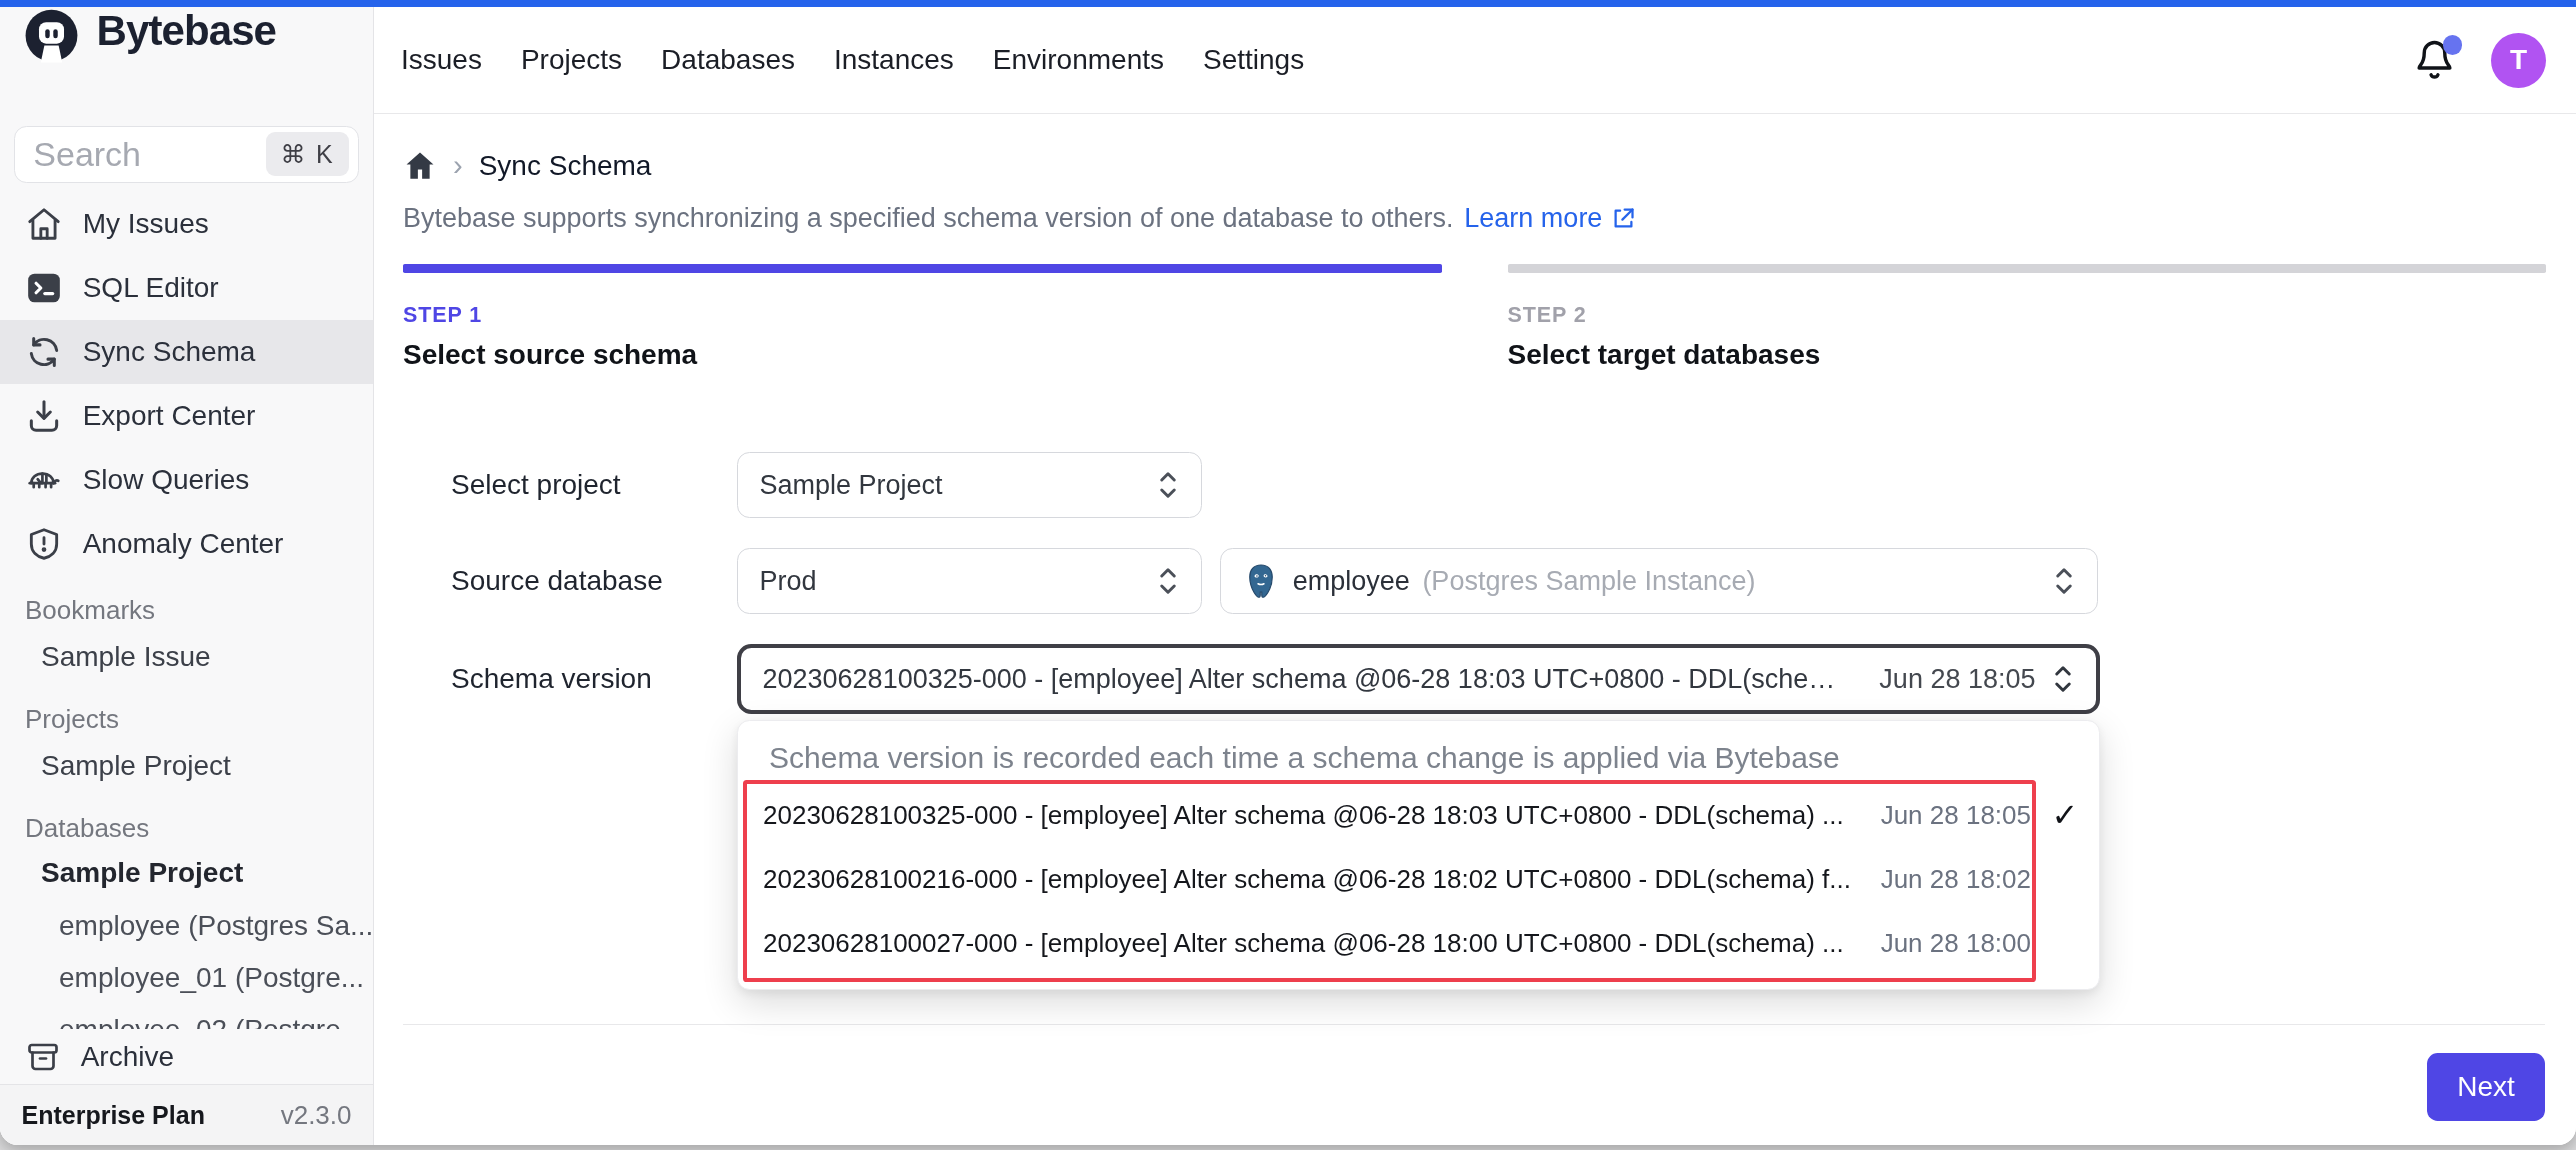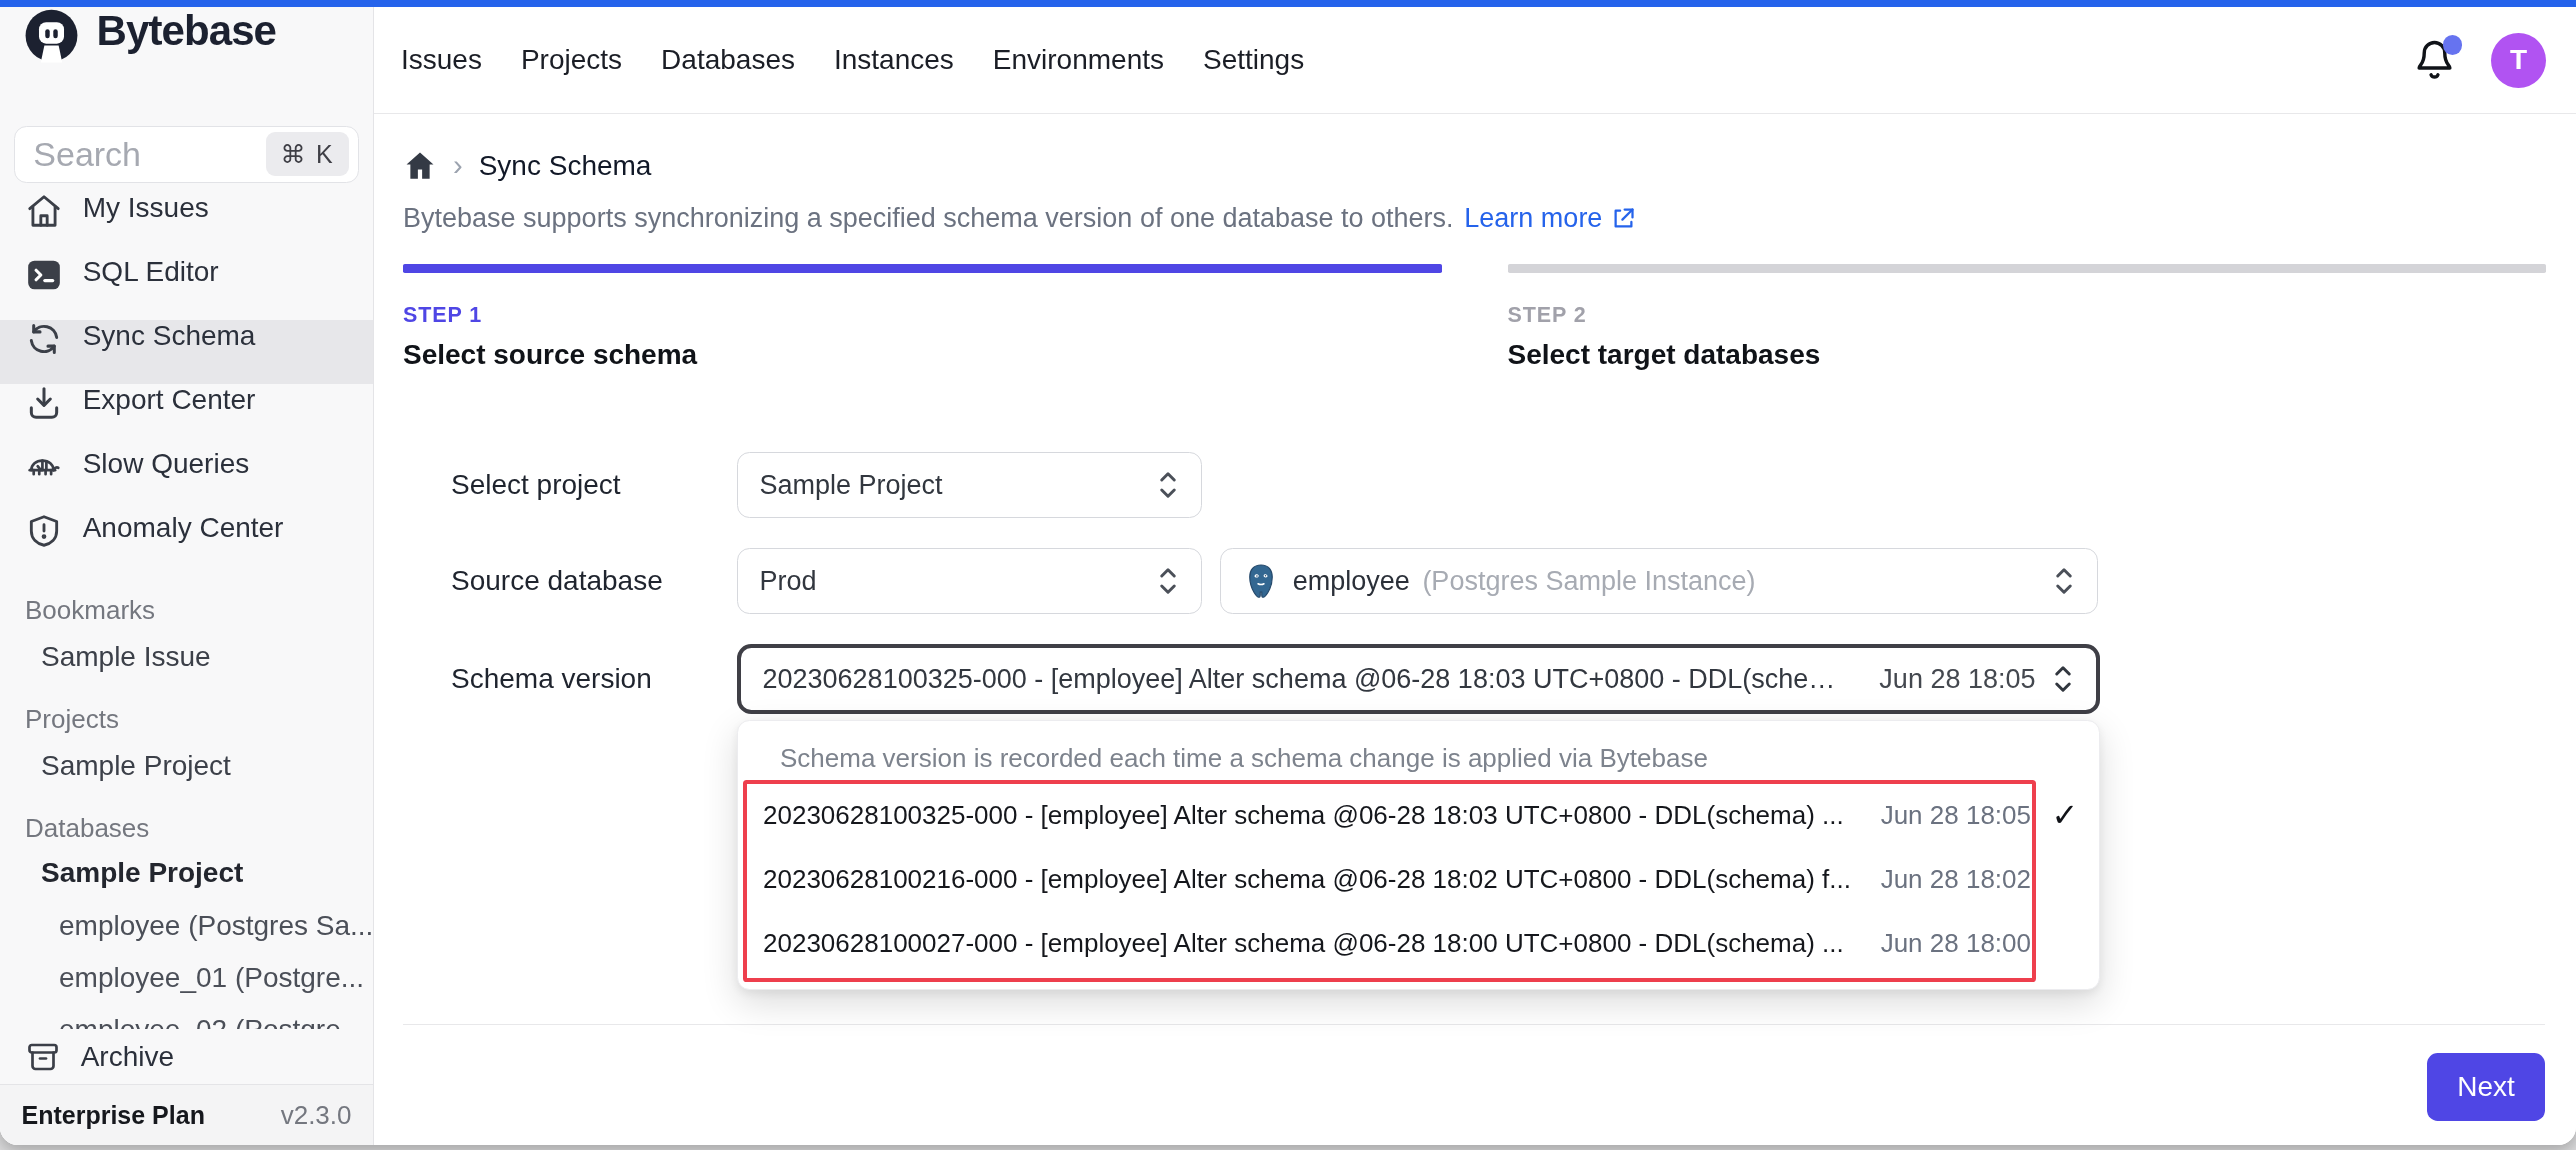--- a/index.html
+++ b/index.html
@@ -14,21 +14,21 @@
   .sidebar { width:374px; min-width:374px; background:#f8f8f9; border-right:1.8px solid #e4e4e7; display:flex; flex-direction:column; }
   .logo-row { height:113px; display:flex; align-items:flex-start; gap:16px; padding-left:21.5px; }
   .logo-mark { width:59px; height:59px; }
   .brand-name { font-size:42px; font-weight:800; color:#1c2130; letter-spacing:-0.9px; }
 
   .search-box { margin:5.4px 14.3px 0; height:57px; background:#fff; border:1.8px solid #e2e3e7; border-radius:12.5px; display:flex; align-items:center; padding:0 9px 0 18px; }
   .search-box .ph { flex:1; font-size:34px; color:#a6a9b1; }
   .kbd { background:#ebebee; border-radius:9px; padding:7.2px 14.3px; font-size:25px; color:#3f3f46; letter-spacing:1.8px; white-space:nowrap; }
 
   .nav-scroll { flex:1; overflow:hidden; margin-top:9.8px; }
-  .nav-item { height:64px; display:flex; align-items:flex-start; gap:19.7px; padding-left:25px; font-size:28px; color:#2b303b; white-space:nowrap; cursor:pointer; }
+  .nav-item { height:64px; display:flex; align-items:center; gap:19.7px; padding-left:25px; font-size:28px; color:#2b303b; white-space:nowrap; cursor:pointer; }
   .nav-item svg { width:38px; height:38px; flex:none; }
   .nav-item.active { background:#e7e7ea; }
   .sec-title { margin-top:16px; height:36px; display:flex; align-items:center; padding-left:25px; font-size:26px; color:#74777f; }
   .sub-item { height:57px; display:flex; align-items:center; padding-left:41px; font-size:28px; color:#3c4049; white-space:nowrap; overflow:hidden; cursor:pointer; }
   .db-group { height:54px; display:flex; align-items:center; padding-left:41px; font-size:28px; font-weight:700; color:#23262e; }
   .db-item { height:52px; display:flex; align-items:center; padding-left:59px; padding-right:7.2px; font-size:28px; color:#4b4f58; white-space:nowrap; overflow:hidden; cursor:pointer; }
 
   .sidebar-bottom { flex:none; }
   .archive-row { height:55px; display:flex; align-items:center; gap:19.7px; padding-left:25px; font-size:28px; color:#2b303b; background:#f8f8f9; cursor:pointer; }
   .archive-row svg { width:36px; height:36px; }
@@ -76,21 +76,21 @@
   .w-db { width:878px; margin-left:18px; }
   .pg-icon { width:36px; height:39px; margin-right:14.3px; flex:none; }
   .db-name { color:#2b3039; }
   .db-inst { color:#a7abb3; margin-left:12.5px; }
   .version-wrap { position:relative; width:1363px; }
   .select.focused { border:4.5px solid #3f3f46; border-radius:14.3px; height:70px; width:100%; }
   .sel-date { margin-left:23px; color:#44484f; white-space:nowrap; }
 
   
   .panel { position:absolute; top:calc(100% + 5.4px); left:0; width:100%; background:#fff; border:0.9px solid #ececef; border-radius:12.5px; box-shadow:0 12.5px 36px rgba(0,0,0,.14), 0 3.6px 9px rgba(0,0,0,.06); padding:12.5px 0 14.3px; z-index:5; }
-  .panel-hint { height:50px; display:flex; align-items:center; padding:0 42px; font-size:26px; color:#7d838d; }
+  .panel-hint { height:50px; display:flex; align-items:center; padding:0 31px; font-size:30px; color:#7d838d; }
   .option { height:64px; display:grid; grid-template-columns:1fr auto 43px; align-items:center; column-gap:12.5px; padding:0 12.5px 0 25px; font-size:26px; color:#15171c; cursor:pointer; }
   .opt-text { overflow:hidden; text-overflow:ellipsis; white-space:nowrap; }
   .opt-date { color:#6b7280; white-space:nowrap; }
   .opt-check { font-size:32px; color:#111318; text-align:center; }
   .red-box { position:absolute; left:5.4px; right:63px; top:59px; height:202px; border:4.5px solid #ee3f4d; border-radius:3.6px; pointer-events:none; }
 
   .bottom-divider { position:absolute; left:29px; right:31px; top:910px; border-top:1.8px solid #e8e8ea; }
   .next-btn { position:absolute; right:31px; top:939px; width:118px; height:68px; background:#4f46e5; color:#fff; font-size:28px; font-weight:500; border:none; border-radius:10.7px; display:flex; align-items:center; justify-content:center; cursor:pointer; font-family:inherit; }
 </style>
 </head>

